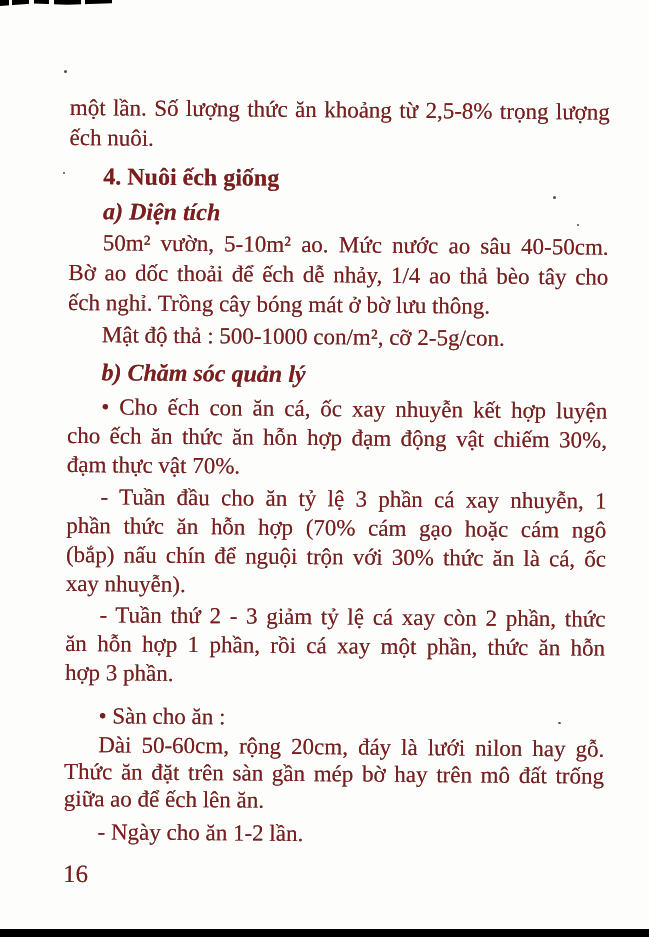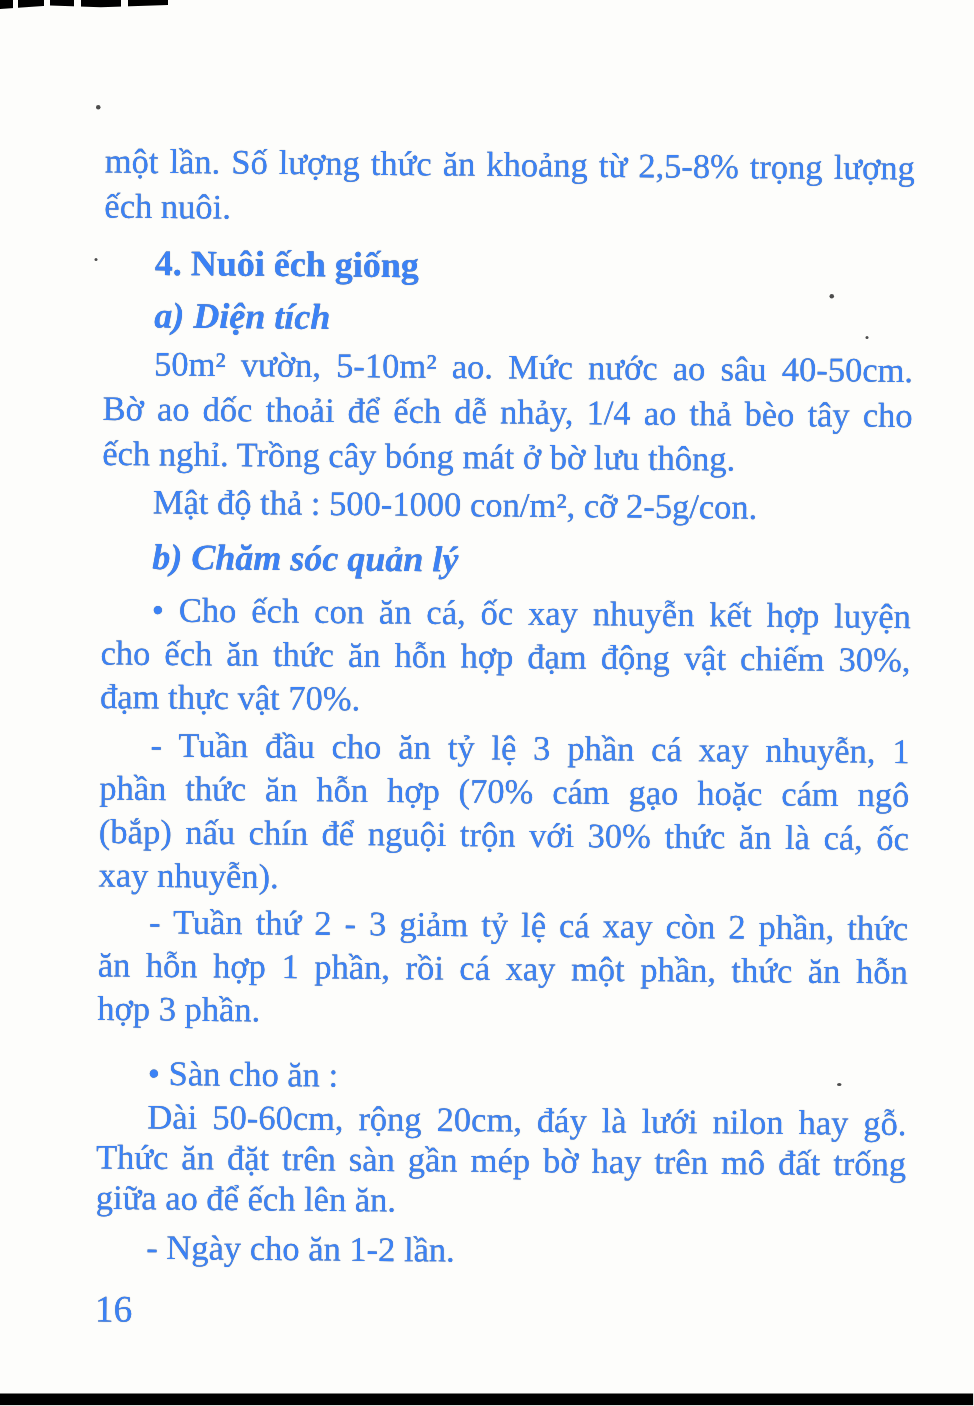--- a/index.html
+++ b/index.html
@@ -3,21 +3,21 @@
 <meta charset="utf-8">
 <style>
   html,body{margin:0;padding:0;}
   body{
     width:649px;height:937px;
     background:#ffffff;
     font-family:"Liberation Serif","DejaVu Serif",serif;
   }
   .page{
     position:relative;width:649px;height:937px;
-    background:#fdfdfb;overflow:hidden;color:#3b82f6;
+    background:#fdfdfb;overflow:hidden;color:#7f1d1d;
   }
   
   .content{
     position:absolute;left:70px;top:93px;width:540px;
     transform:rotate(0.5deg);transform-origin:0 0;
     text-shadow:0 0 0.5px rgba(20,20,20,0.65);
   }
   .ln{
     font-size:23px;line-height:30px;margin:0;
     text-align:left;

